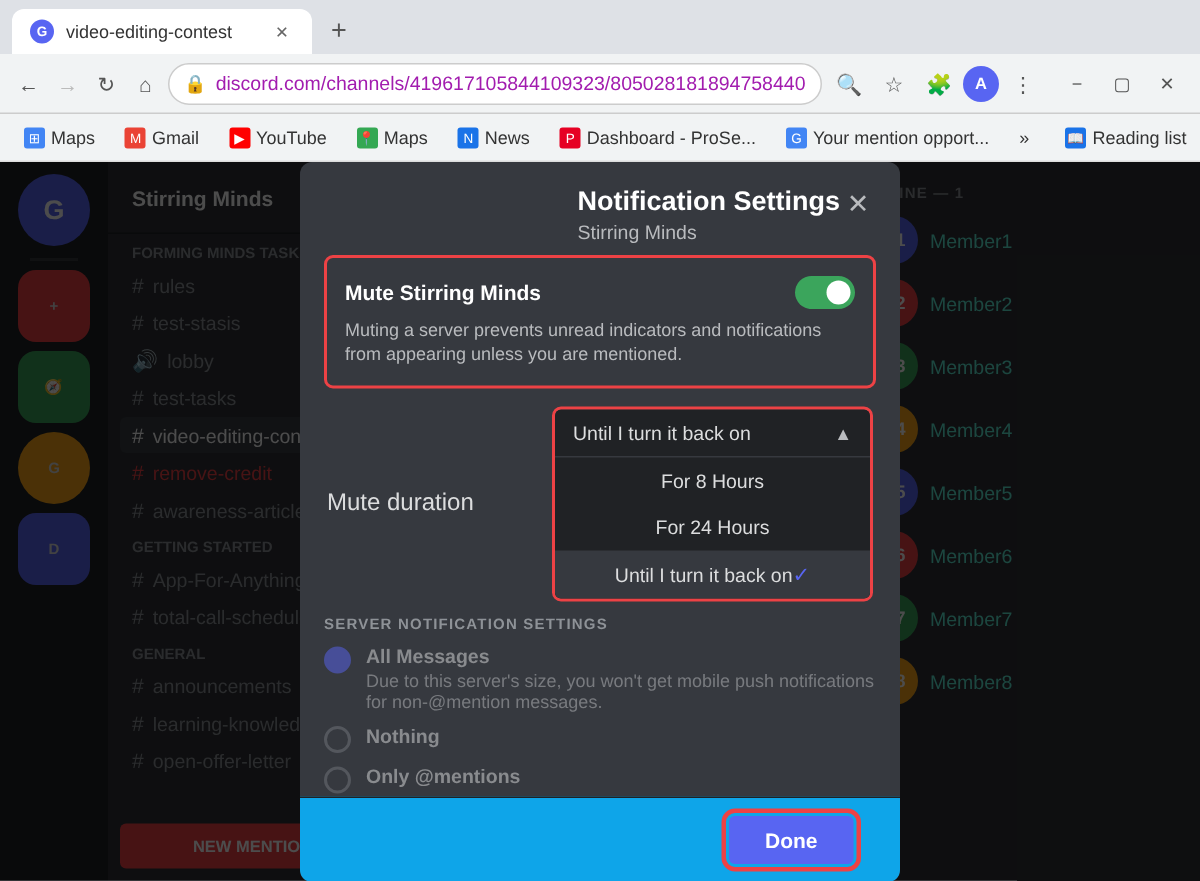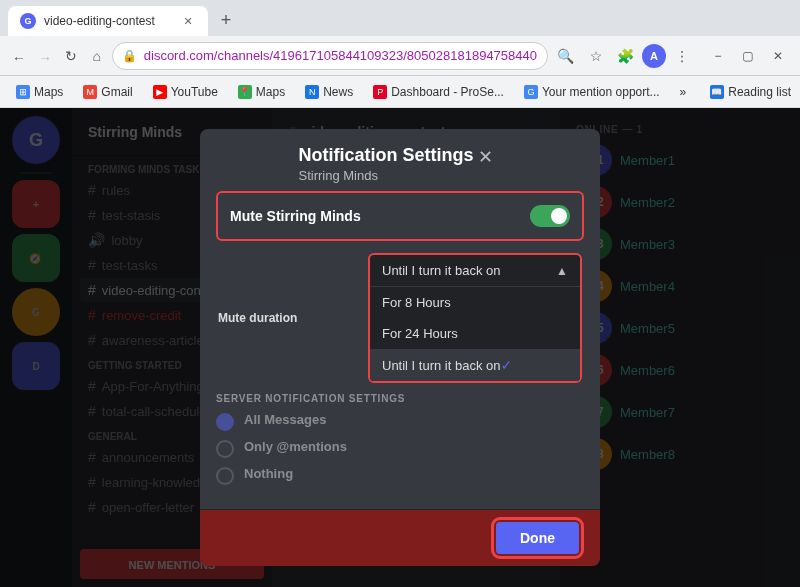--- a/index.html
+++ b/index.html
@@ -356,21 +356,21 @@
       width: 400px;
       max-height: 480px;
       display: flex;
       flex-direction: column;
       overflow: hidden;
       position: relative;
     }
     .modal-header {
       padding: 16px 16px 8px 12px;
       display: flex;
-      justify-content: center;
+      justify-content: flex-end;
       align-items: flex-start;
     }
     .modal-title-section {}
     .modal-title {
       font-size: 18px;
       font-weight: 700;
       color: #ffffff;
     }
     .modal-subtitle {
       font-size: 13px;
@@ -439,23 +439,23 @@
 
     
     .mute-duration-section {
       display: flex;
       align-items: center;
       justify-content: space-between;
       margin-bottom: 4px;
       padding: 0 2px;
     }
     .mute-duration-label {
-      font-size: 12px;
+      font-size: 16px;
       color: #dcddde;
-      font-weight: 700;
+      font-weight: 400;
     }
     .dropdown-outer {
       border: 2px solid #ed4245;
       border-radius: 6px;
       overflow: hidden;
     }
     .dropdown-trigger {
       background: #202225;
       border-radius: 4px 4px 0 0;
       padding: 8px 12px;
@@ -477,21 +477,21 @@
       background: #202225;
       border-top: 1px solid #36393f;
     }
     .dropdown-item {
       padding: 8px 12px;
       font-size: 13px;
       color: #dcddde;
       cursor: pointer;
       display: flex;
       align-items: center;
-      justify-content: flex-start;
+      justify-content: center;
     }
     .dropdown-item.selected { background: #36393f; }
     .dropdown-check {
       color: #5865f2;
       font-size: 14px;
     }
 
     
     .section-label {
       font-size: 10px;
@@ -523,24 +523,24 @@
       font-weight: 600;
     }
     .radio-desc {
       font-size: 12px;
       color: #b9bbbe;
       margin-top: 2px;
     }
 
     
     .modal-footer {
-      padding: 12px 21px;
+      padding: 12px 31px;
       display: flex;
       justify-content: flex-end;
-      background: #7f1d1d;
+      background: #0ea5e9;
       border-top: 1px solid #202225;
     }
     .done-btn {
       background: #5865f2;
       color: white;
       border: none;
       border-radius: 4px;
       padding: 8px 24px;
       font-size: 14px;
       font-weight: 600;
@@ -798,20 +798,21 @@
 
         <div class="modal-body">
 
           <div class="red-border-section">
             <div class="mute-row">
               <span class="mute-label">Mute Stirring Minds</span>
               <div class="toggle-switch">
                 <div class="toggle-knob"></div>
               </div>
             </div>
+            <div class="mute-desc">Muting a server prevents unread indicators and notifications from appearing unless you are mentioned.</div>
           </div>
 
           <div class="mute-duration-section">
             <span class="mute-duration-label">Mute duration</span>
 
             <div class="dropdown-outer">
               <div class="dropdown-trigger">
                 <span class="dropdown-trigger-text">Until I turn it back on</span>
                 <span class="dropdown-chevron">▲</span>
               </div>
@@ -829,37 +830,38 @@
               </div>
             </div>
           </div>
 
           <div class="section-label">SERVER NOTIFICATION SETTINGS</div>
 
           <div class="radio-option">
             <div class="radio-circle radio-active"></div>
             <div>
               <div class="radio-label-text">All Messages</div>
+              <div class="radio-desc">Due to this server's size, you won't get mobile push notifications for non-@mention messages.</div>
+            </div>
+          </div>
+
+          <div class="radio-option">
+            <div class="radio-circle"></div>
+            <div>
+              <div class="radio-label-text">Nothing</div>
             </div>
           </div>
 
           <div class="radio-option">
             <div class="radio-circle"></div>
             <div>
               <div class="radio-label-text">Only @mentions</div>
             </div>
           </div>
 
-          <div class="radio-option">
-            <div class="radio-circle"></div>
-            <div>
-              <div class="radio-label-text">Nothing</div>
-            </div>
-          </div>
-
         </div>
 
         <div class="modal-footer">
           <button class="done-btn">Done</button>
         </div>
 
       </div>
     </div>
 
   </div>

